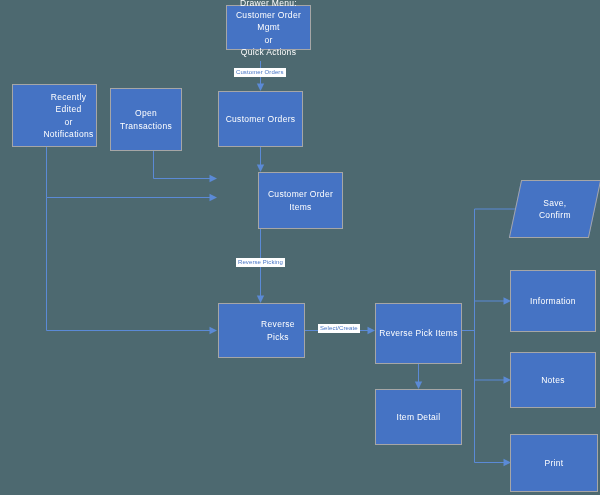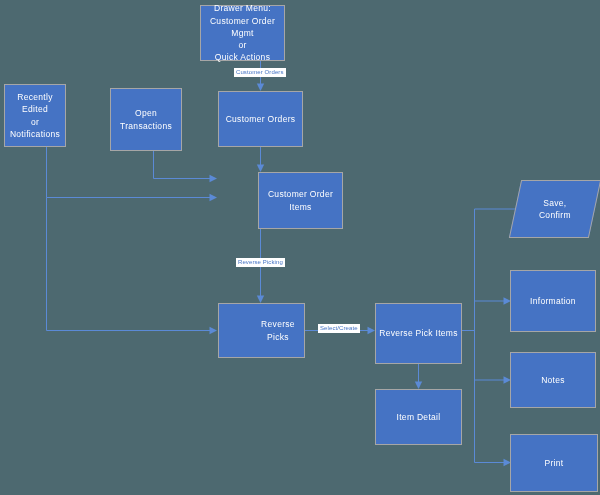--- a/index.html
+++ b/index.html
@@ -121,30 +121,30 @@
     <line x1="474.5" y1="301" x2="504" y2="301"></line>
     <path class="arrowhead" d="M511 301 L503.5 297.3 L503.5 304.7 Z"></path>
 
     <line x1="474.5" y1="380" x2="504" y2="380"></line>
     <path class="arrowhead" d="M511 380 L503.5 376.3 L503.5 383.7 Z"></path>
 
     <line x1="474.5" y1="462.5" x2="504" y2="462.5"></line>
     <path class="arrowhead" d="M511 462.5 L503.5 458.8 L503.5 466.2 Z"></path>
   </svg>
 
-  <div class="node" style="left:200px; top:5px; width:85px; height:56px;">
+  <div class="node" style="left:226px; top:5px; width:85px; height:45px;">
     <div>
       <div>Drawer Menu:</div>
       <div>Customer Order Mgmt</div>
       <div>or</div>
       <div>Quick Actions</div>
     </div>
   </div>
 
-  <div class="node" style="left:4px; top:84px; width:62px; height:63px;">
+  <div class="node" style="left:12px; top:84px; width:85px; height:63px;padding-left:28px;">
     <div>
       <div>Recently Edited</div>
       <div>or</div>
       <div>Notifications</div>
     </div>
   </div>
 
   <div class="node" style="left:110px; top:88px; width:72px; height:63px;">
     <div>Open Transactions</div>
   </div>

